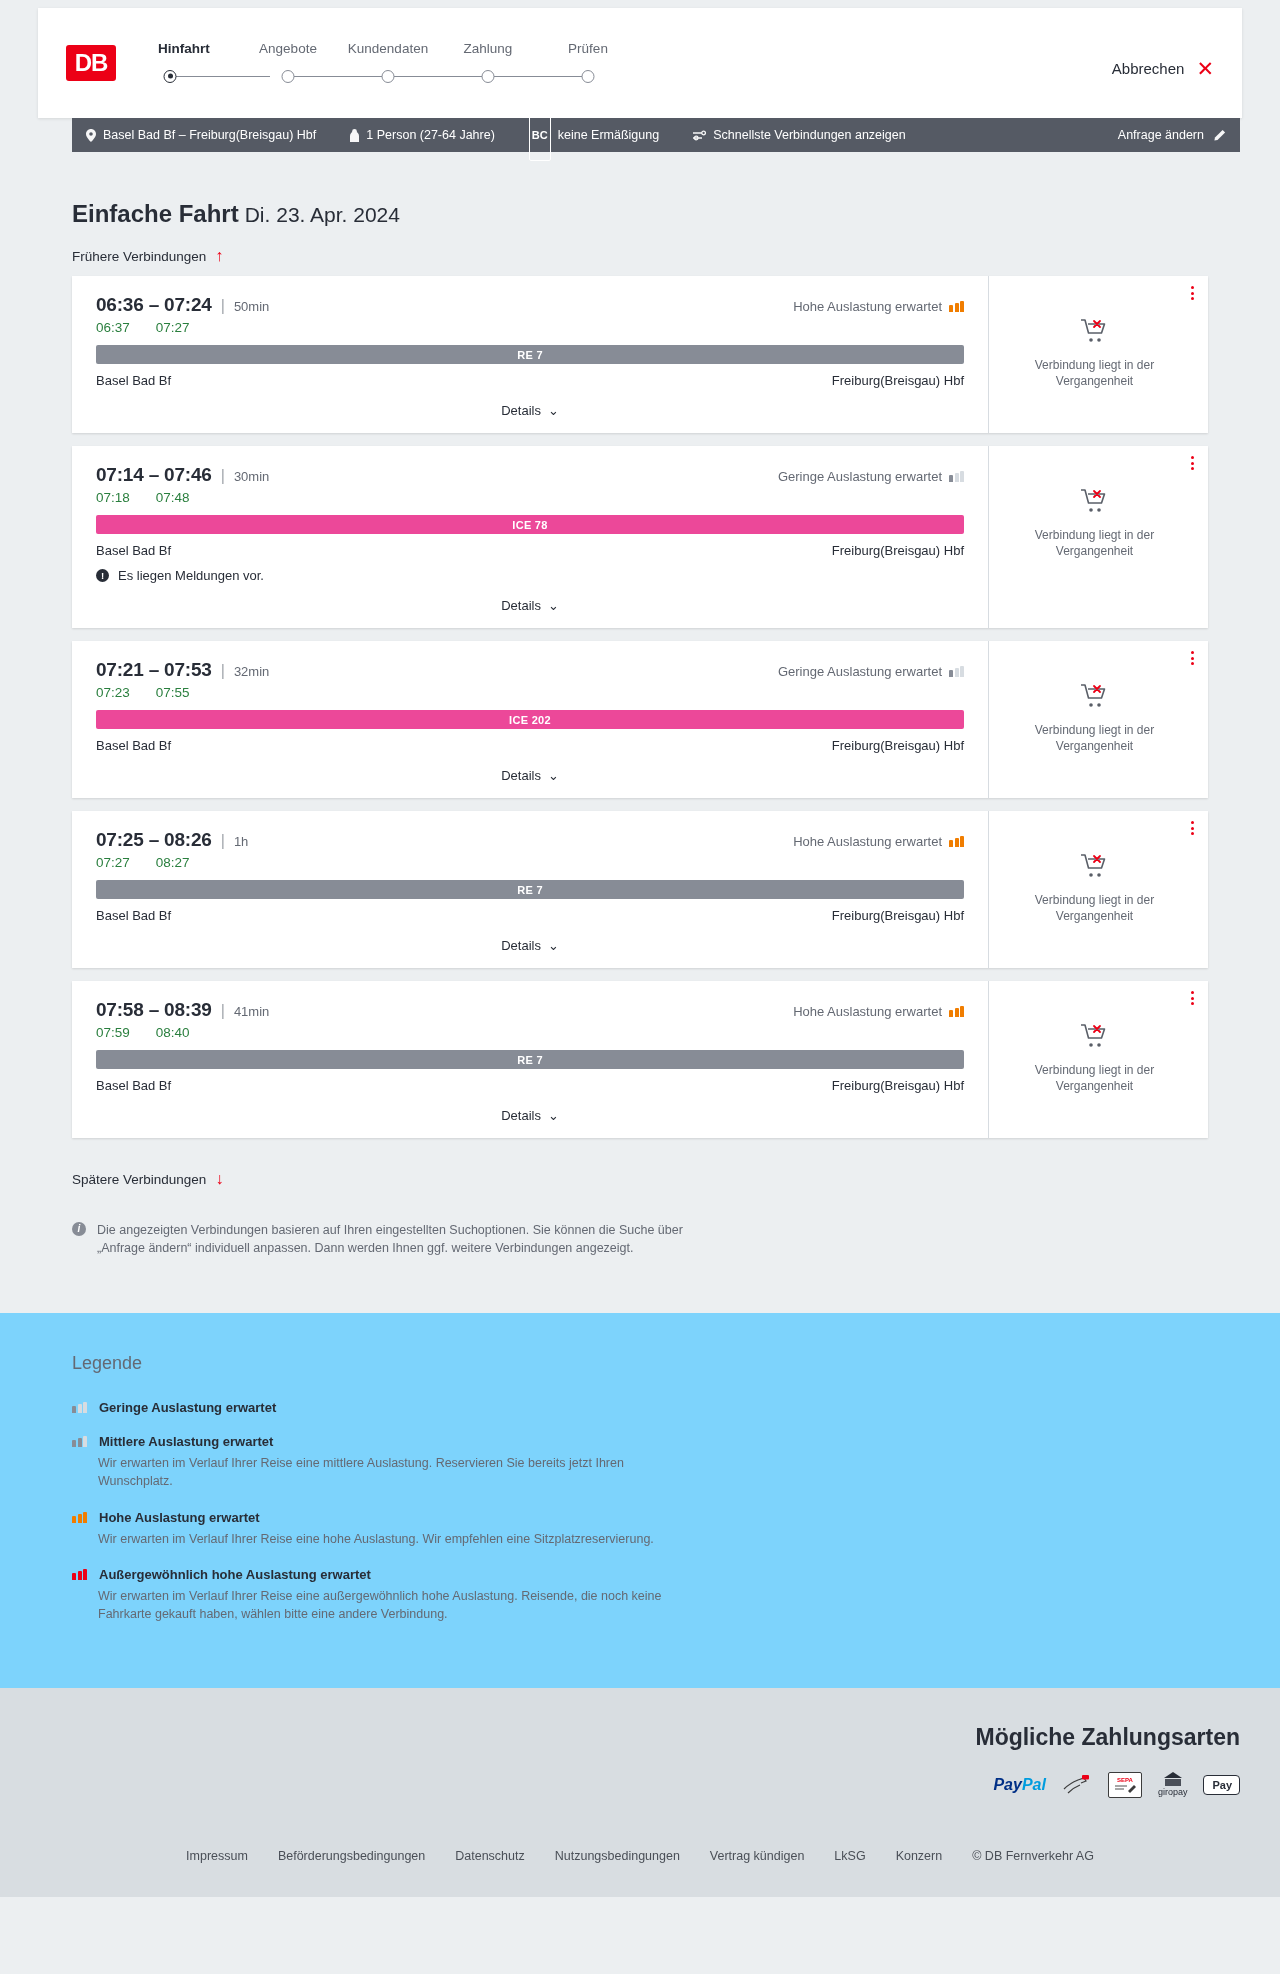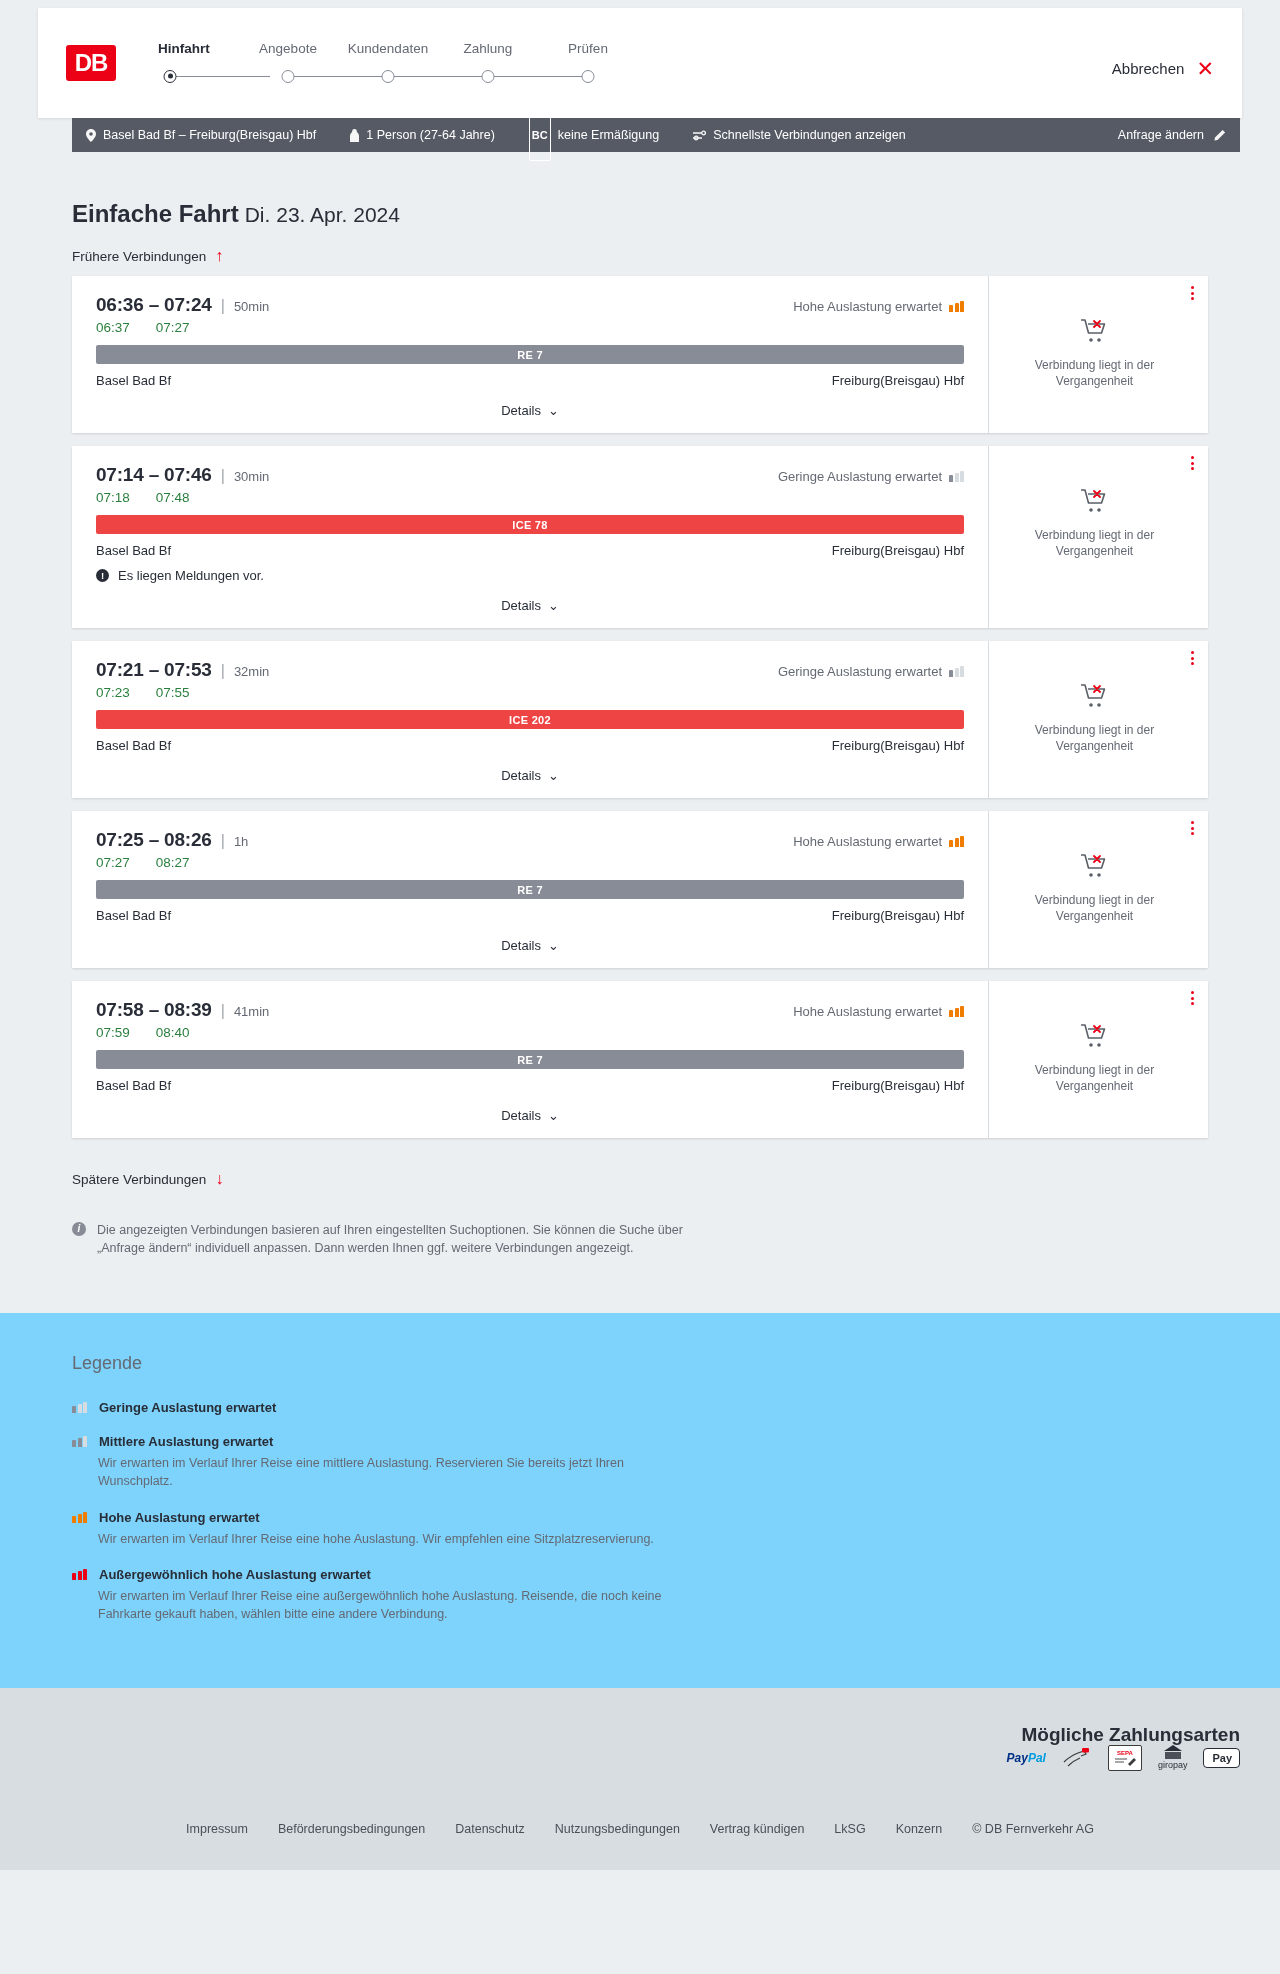--- a/index.html
+++ b/index.html
@@ -146,21 +146,21 @@
   .row2 .t2 { color: #2a7f3e; }
 
   .line-badge {
     margin-top: 10px;
     height: 19px;
     border-radius: 2px;
     display: flex; align-items: center; justify-content: center;
     color: #fff; font-size: 11px; font-weight: 700; letter-spacing: .3px;
   }
   .badge-re { background: #878c96; }
-  .badge-ice { background: #ef4444; }
+  .badge-ice { background: #ec4899; }
 
   .stations { display: flex; justify-content: space-between; margin-top: 9px; font-size: 13px; color: #282d37; }
 
   .msg { display: flex; align-items: center; gap: 9px; margin-top: 10px; font-size: 13px; color: #282d37; }
   .msg-ico {
     width: 13px; height: 13px; border-radius: 50%;
     background: #282d37; color: #fff;
     font-size: 9.5px; font-weight: 700;
     display: flex; align-items: center; justify-content: center;
     flex: none;
@@ -200,24 +200,24 @@
 
   
   .legend-sec { background: #7dd3fc; margin-top: 56px; padding: 40px 72px 46px 72px; }
   .legend-title { font-size: 18px; color: #646973; margin-bottom: 26px; }
   .leg-item { margin-bottom: 19px; }
   .leg-head { display: flex; align-items: center; gap: 12px; font-size: 13px; font-weight: 700; color: #282d37; }
   .leg-desc { font-size: 12.5px; color: #646973; margin: 5px 0 0 26px; line-height: 1.45; max-width: 600px; }
 
   
   .pay-sec { background: #d8dde1; padding: 36px 40px 30px 40px; }
-  .pay-title { text-align: right; font-size: 19px; font-weight: 700; color: #282d37; }
+  .pay-title { text-align: right; font-size: 23px; font-weight: 700; color: #282d37; margin-bottom: 22px; }
   .pay-row { display: flex; justify-content: flex-end; align-items: center; gap: 16px; }
   .pay-badge { height: 24px; display: flex; align-items: center; justify-content: center; }
-  .paypal { font-size: 12px; font-weight: 700; font-style: italic; }
+  .paypal { font-size: 16px; font-weight: 700; font-style: italic; }
   .pp-blue { color: #002f86; }
   .pp-cyan { color: #009cde; }
   .sepa-card {
     width: 34px; height: 26px; border: 1.3px solid #3c3c3c; border-radius: 2px;
     display: flex; flex-direction: column; align-items: center; justify-content: center;
     font-size: 6px; font-weight: 700; color: #ec0016; background: #fff;
   }
   .giro { display: flex; flex-direction: column; align-items: center; font-size: 9px; color: #282d37; }
   .applepay {
     border: 1.3px solid #282d37; border-radius: 4px;

